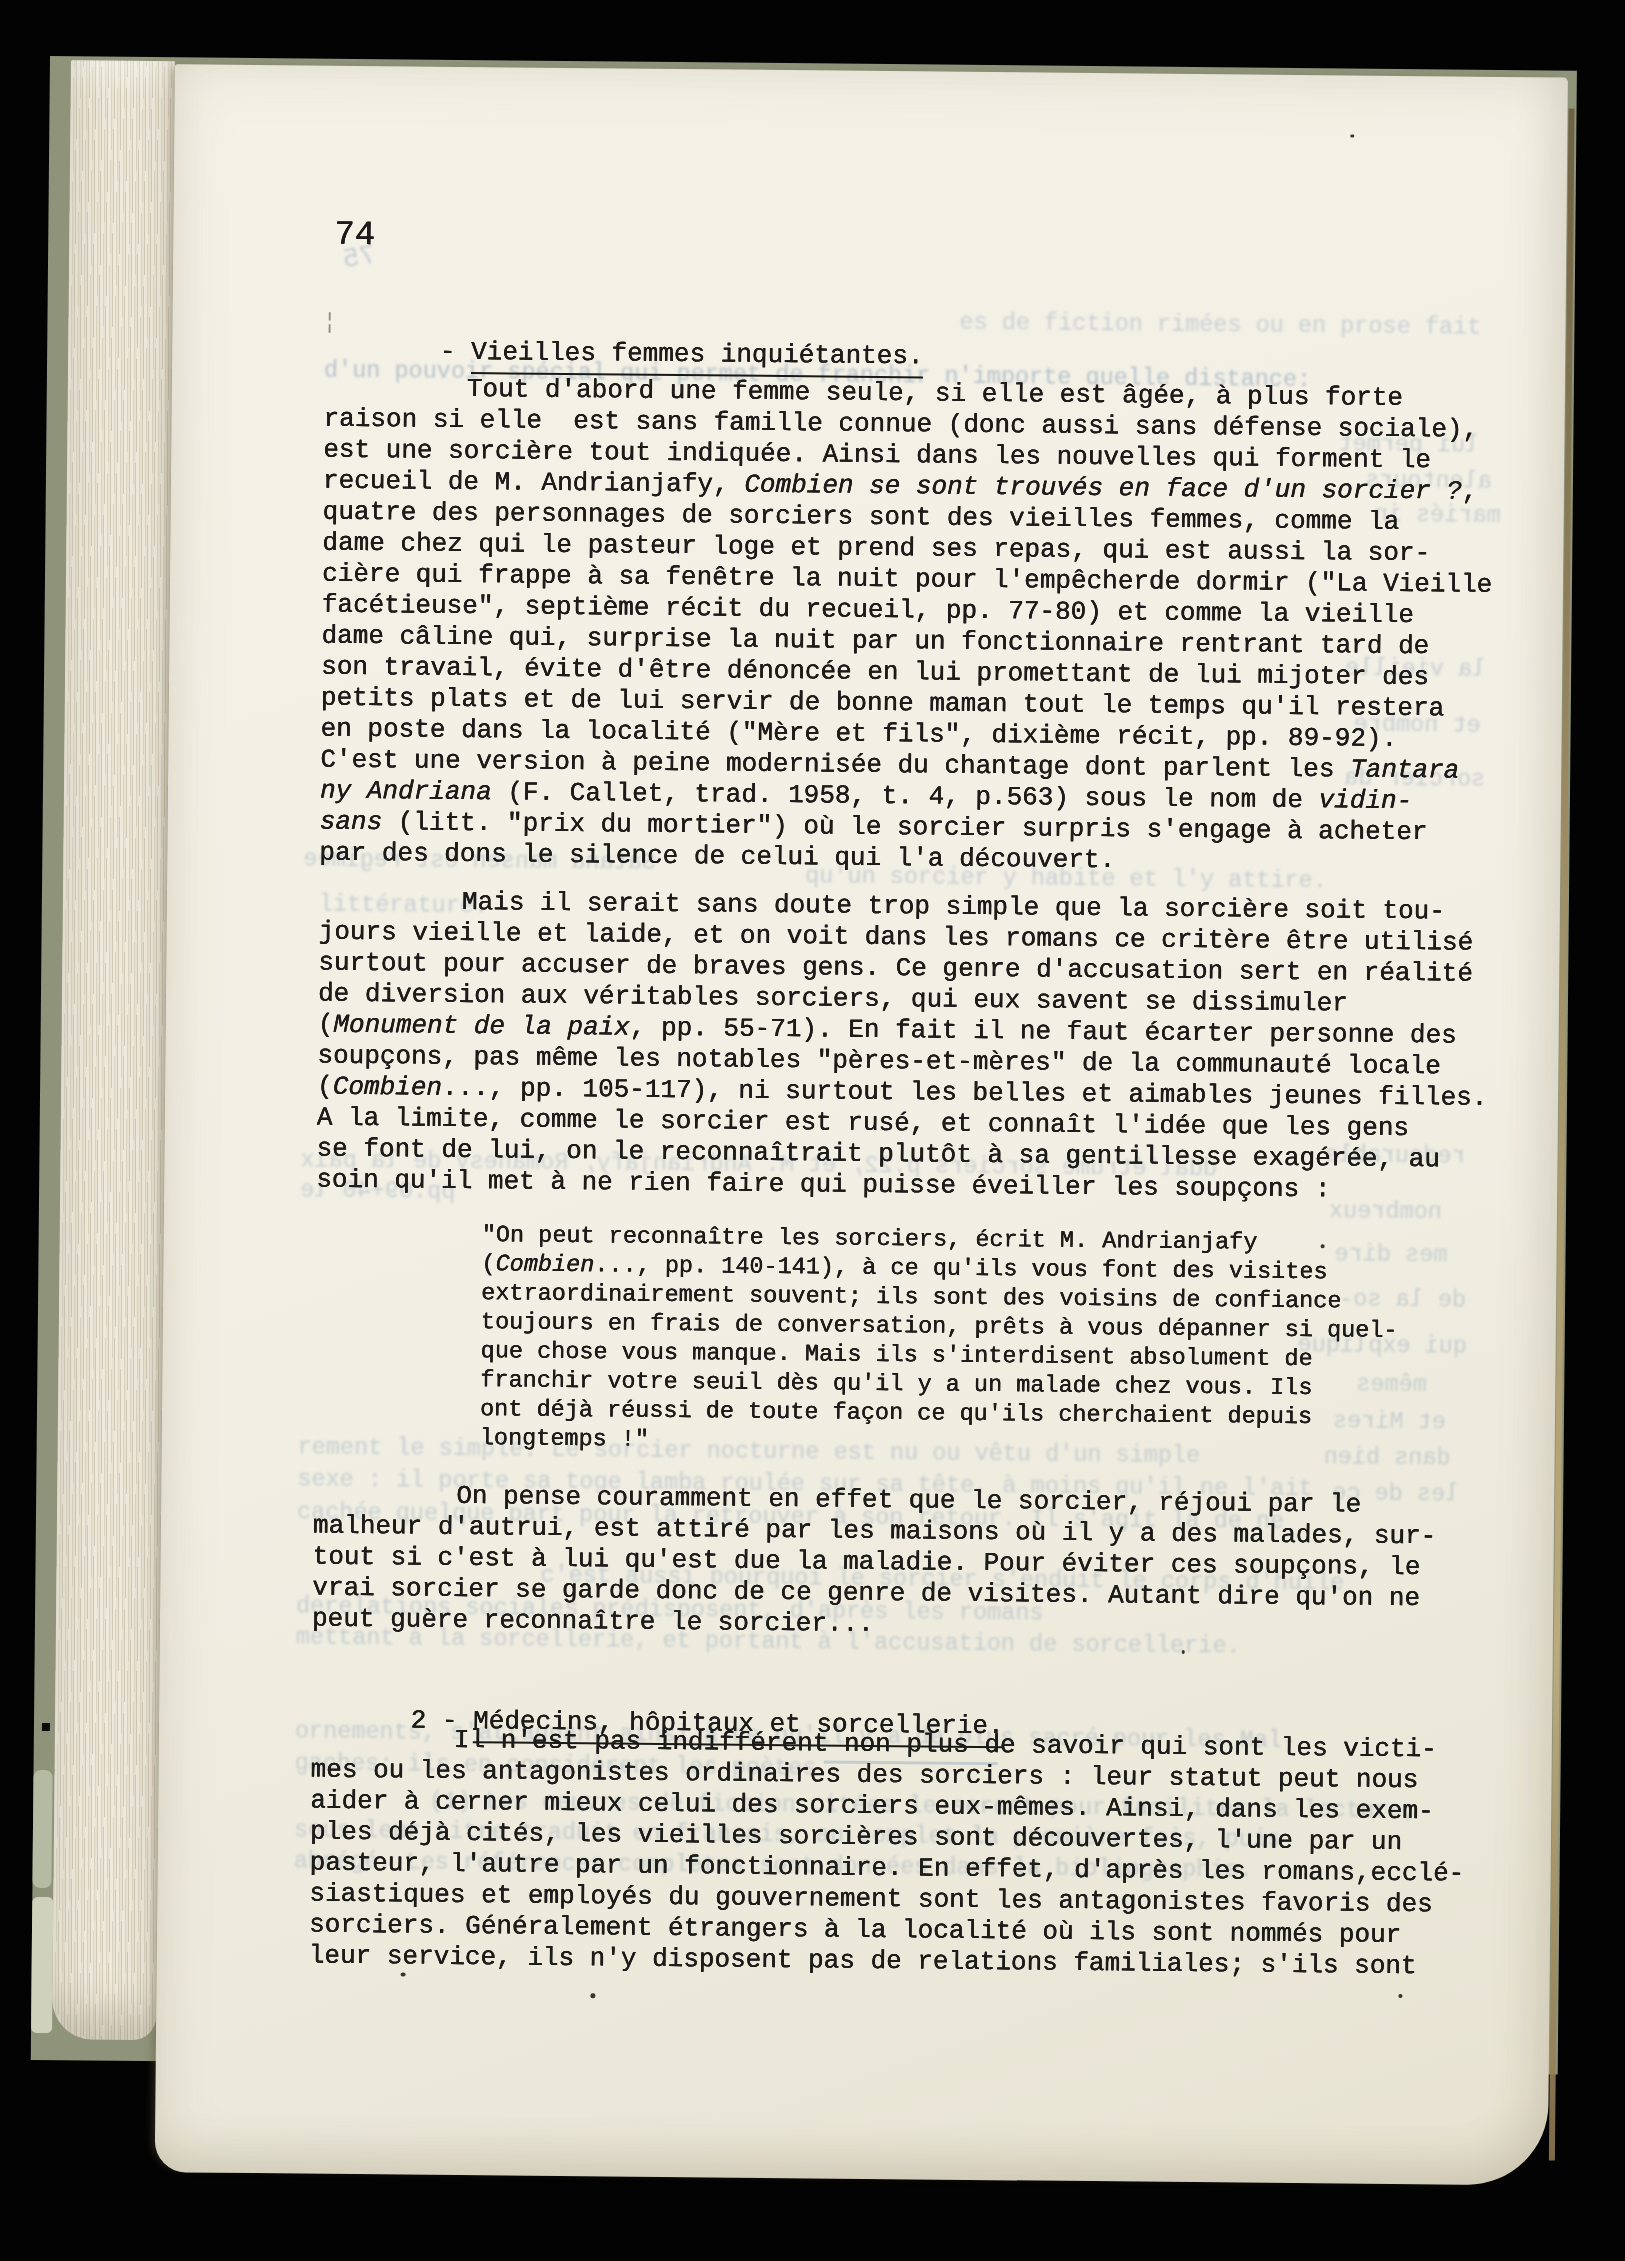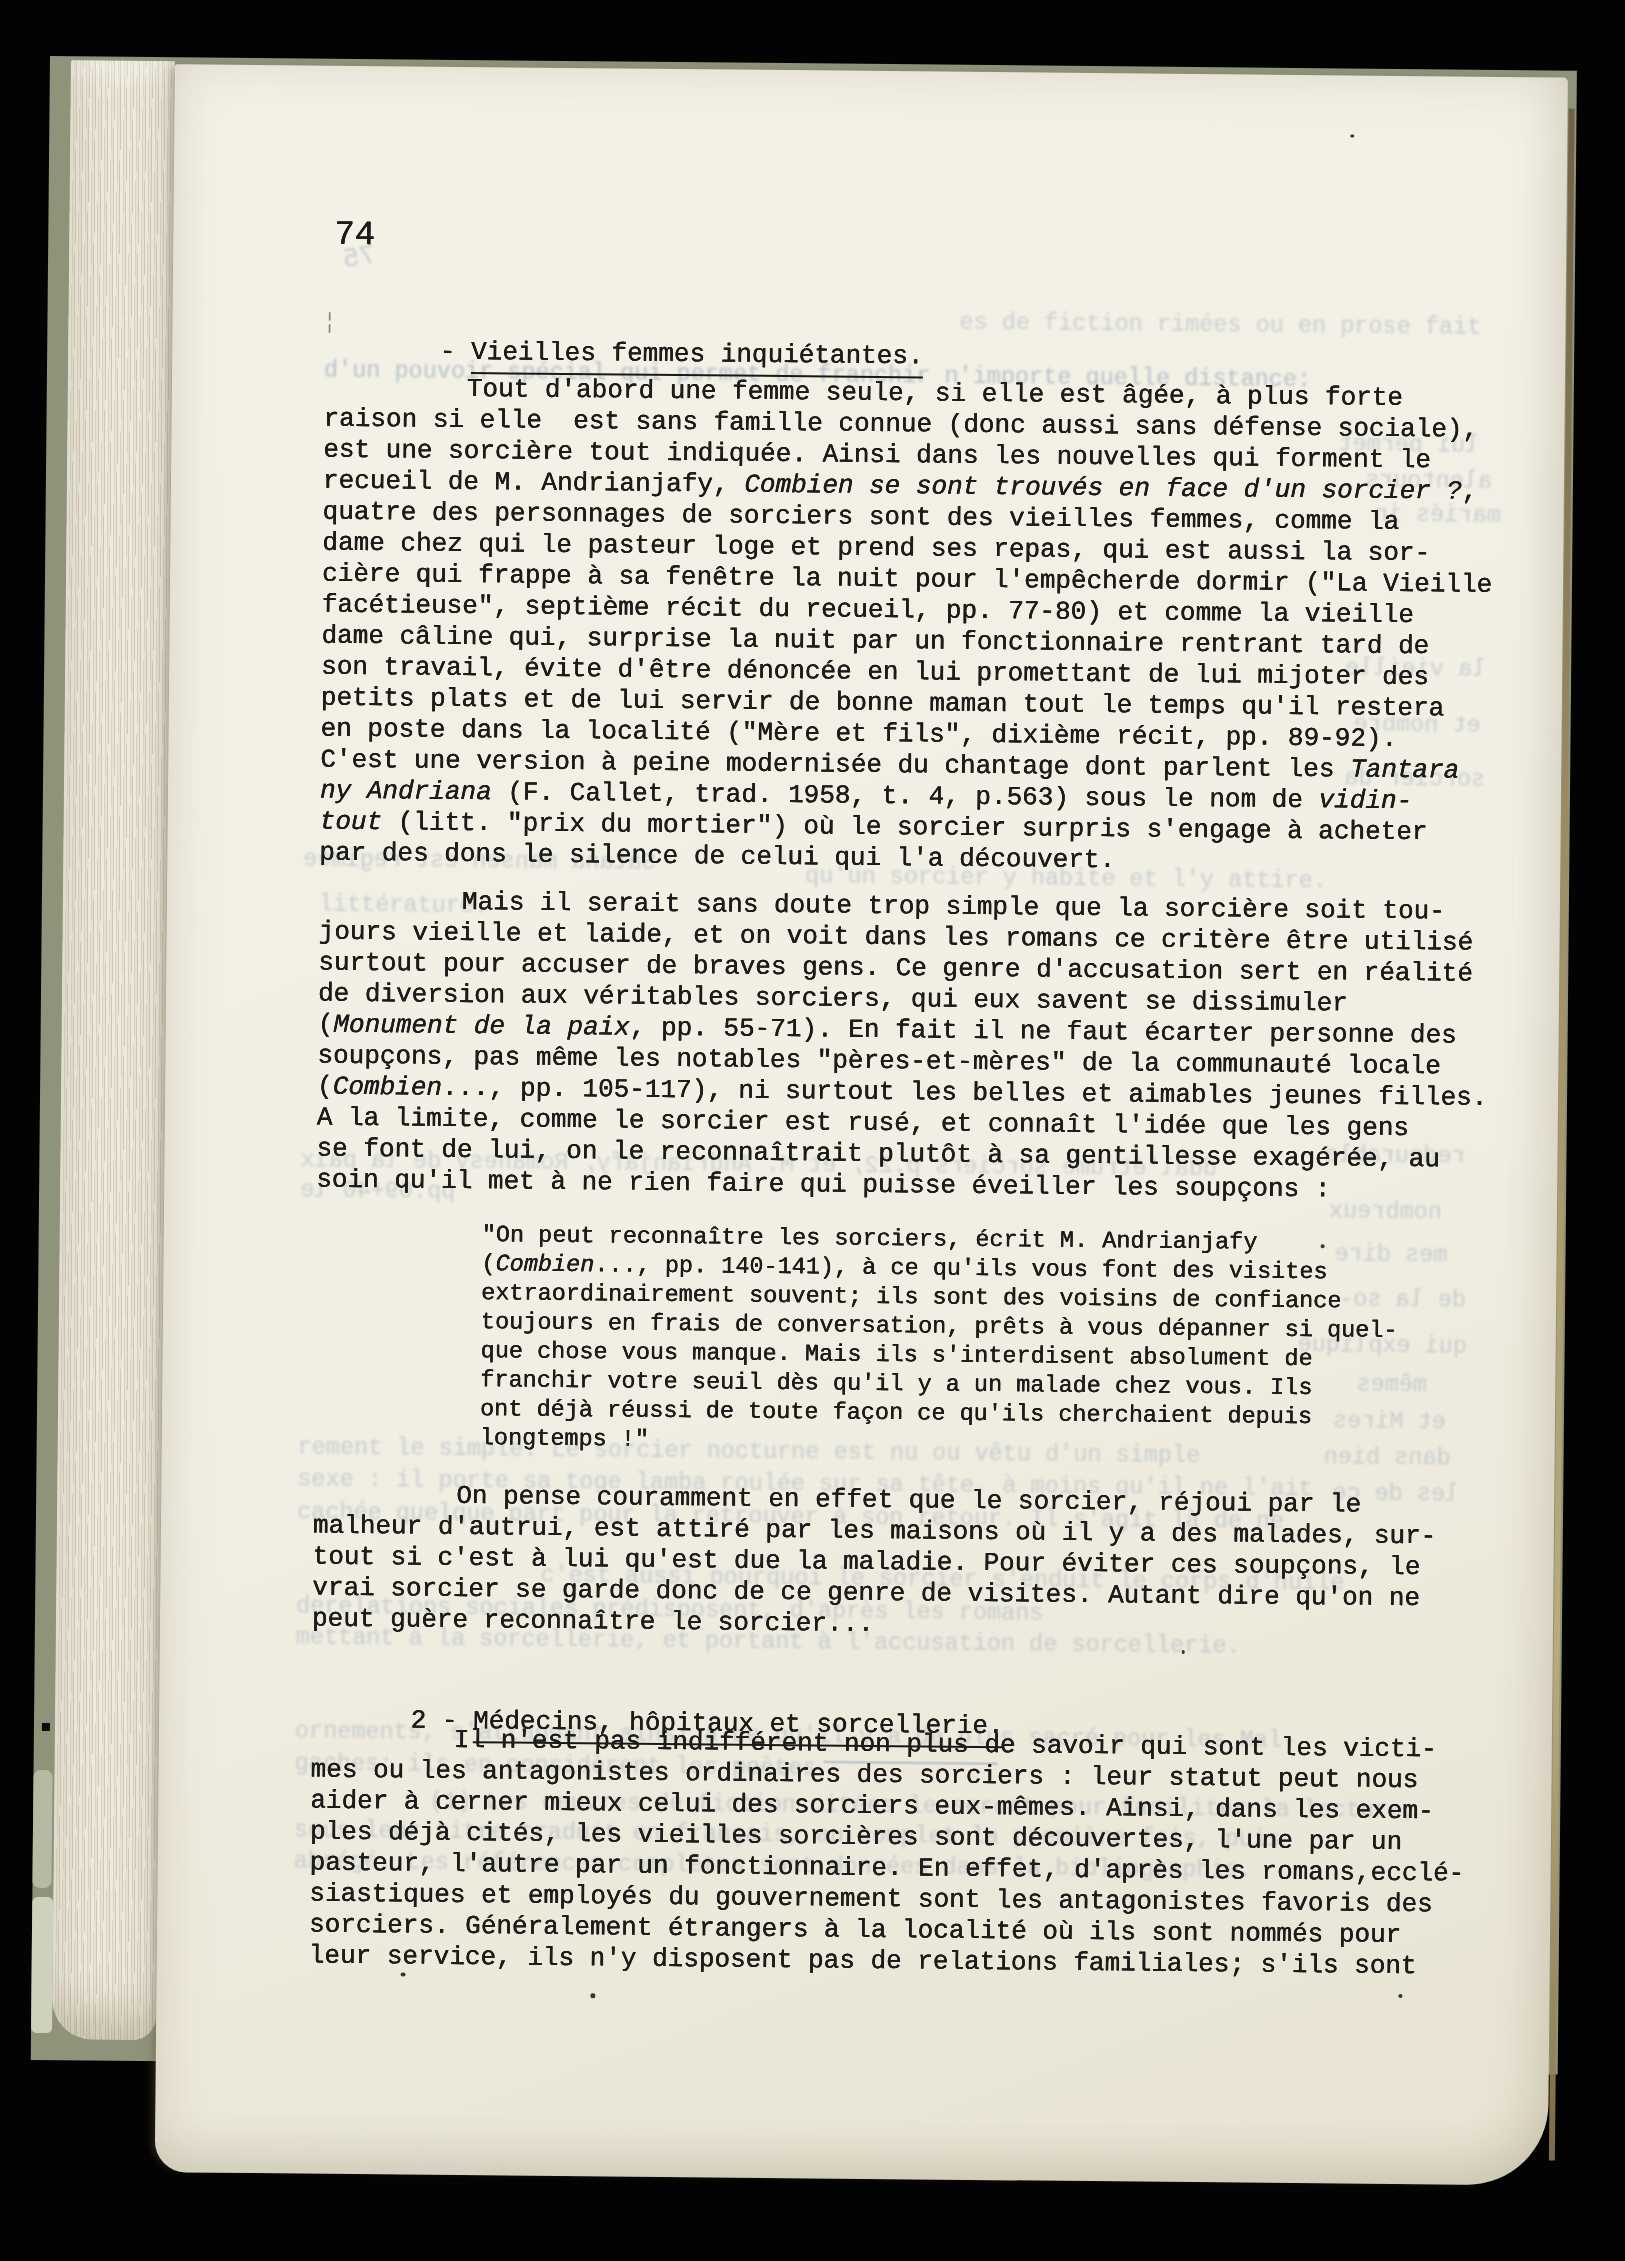--- a/index.html
+++ b/index.html
@@ -107,21 +107,21 @@
         <div class="tline"><span>quatre des personnages de sorciers sont des vieilles femmes, comme la</span></div>
         <div class="tline"><span>dame chez qui le pasteur loge et prend ses repas, qui est aussi la sor-</span></div>
         <div class="tline"><span>cière qui frappe à sa fenêtre la nuit pour l'empêcherde dormir ("La Vieille</span></div>
         <div class="tline"><span>facétieuse", septième récit du recueil, pp. 77-80) et comme la vieille</span></div>
         <div class="tline"><span>dame câline qui, surprise la nuit par un fonctionnaire rentrant tard de</span></div>
         <div class="tline"><span>son travail, évite d'être dénoncée en lui promettant de lui mijoter des</span></div>
         <div class="tline"><span>petits plats et de lui servir de bonne maman tout le temps qu'il restera</span></div>
         <div class="tline"><span>en poste dans la localité ("Mère et fils", dixième récit, pp. 89-92).</span></div>
         <div class="tline"><span>C'est une version à peine modernisée du chantage dont parlent les </span><span class="it">Tantara</span></div>
         <div class="tline"><span class="it">ny Andriana</span><span> (F. Callet, trad. 1958, t. 4, p.563) sous le nom de </span><span class="it">vidin-</span></div>
-        <div class="tline"><span class="it">tout</span><span> (litt. "prix du mortier") où le sorcier surpris s'engage à acheter</span></div>
+        <div class="tline"><span class="it">sans</span><span> (litt. "prix du mortier") où le sorcier surpris s'engage à acheter</span></div>
         <div class="tline"><span>par des dons le silence de celui qui l'a découvert.</span></div>
       </div>
     <div class="par p2 ink">
         <div class="tline ind"><span>Mais il serait sans doute trop simple que la sorcière soit tou-</span></div>
         <div class="tline"><span>jours vieille et laide, et on voit dans les romans ce critère être utilisé</span></div>
         <div class="tline"><span>surtout pour accuser de braves gens. Ce genre d'accusation sert en réalité</span></div>
         <div class="tline"><span>de diversion aux véritables sorciers, qui eux savent se dissimuler</span></div>
         <div class="tline"><span>(</span><span class="it">Monument de la paix</span><span>, pp. 55-71). En fait il ne faut écarter personne des</span></div>
         <div class="tline"><span>soupçons, pas même les notables "pères-et-mères" de la communauté locale</span></div>
         <div class="tline"><span>(</span><span class="it">Combien</span><span>..., pp. 105-117), ni surtout les belles et aimables jeunes filles.</span></div>

